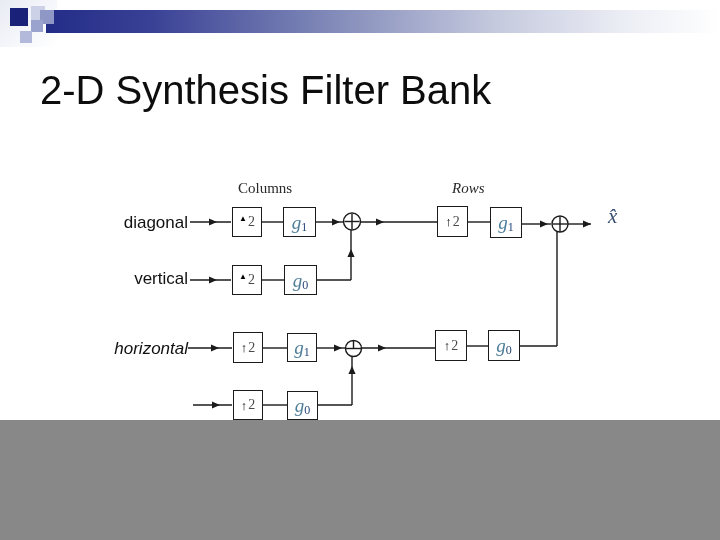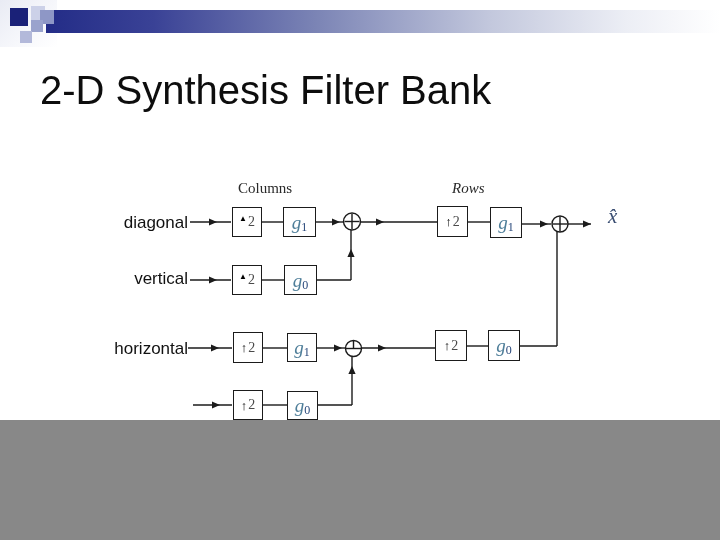--- a/index.html
+++ b/index.html
@@ -142,21 +142,21 @@
         <line x1="560" y1="216.5" x2="560" y2="231.5"></line>
       </g>
     </g>
   </svg>
 
   <div class="section-label" style="left:238px;top:168px;margin-top:12px;">Columns</div>
   <div class="section-label" style="left:452px;top:180px;font-style:italic;">Rows</div>
 
   <div class="branch-label" style="top:213px;">diagonal</div>
   <div class="branch-label" style="top:269px;">vertical</div>
-  <div class="branch-label" style="top:339px;">horizontal</div>
+  <div class="branch-label" style="top:339px;font-style:italic;">horizontal</div>
 
   <div class="up2-box" style="left:232px;top:207px;width:30px;height:30px;">
     <span class="arrow-glyph tri">▲</span>
       <span class="factor">2</span>
   </div>
   <div class="up2-box" style="left:232px;top:265px;width:30px;height:30px;">
     <span class="arrow-glyph tri">▲</span>
       <span class="factor">2</span>
   </div>
   <div class="up2-box" style="left:233px;top:332px;width:30px;height:31px;">

